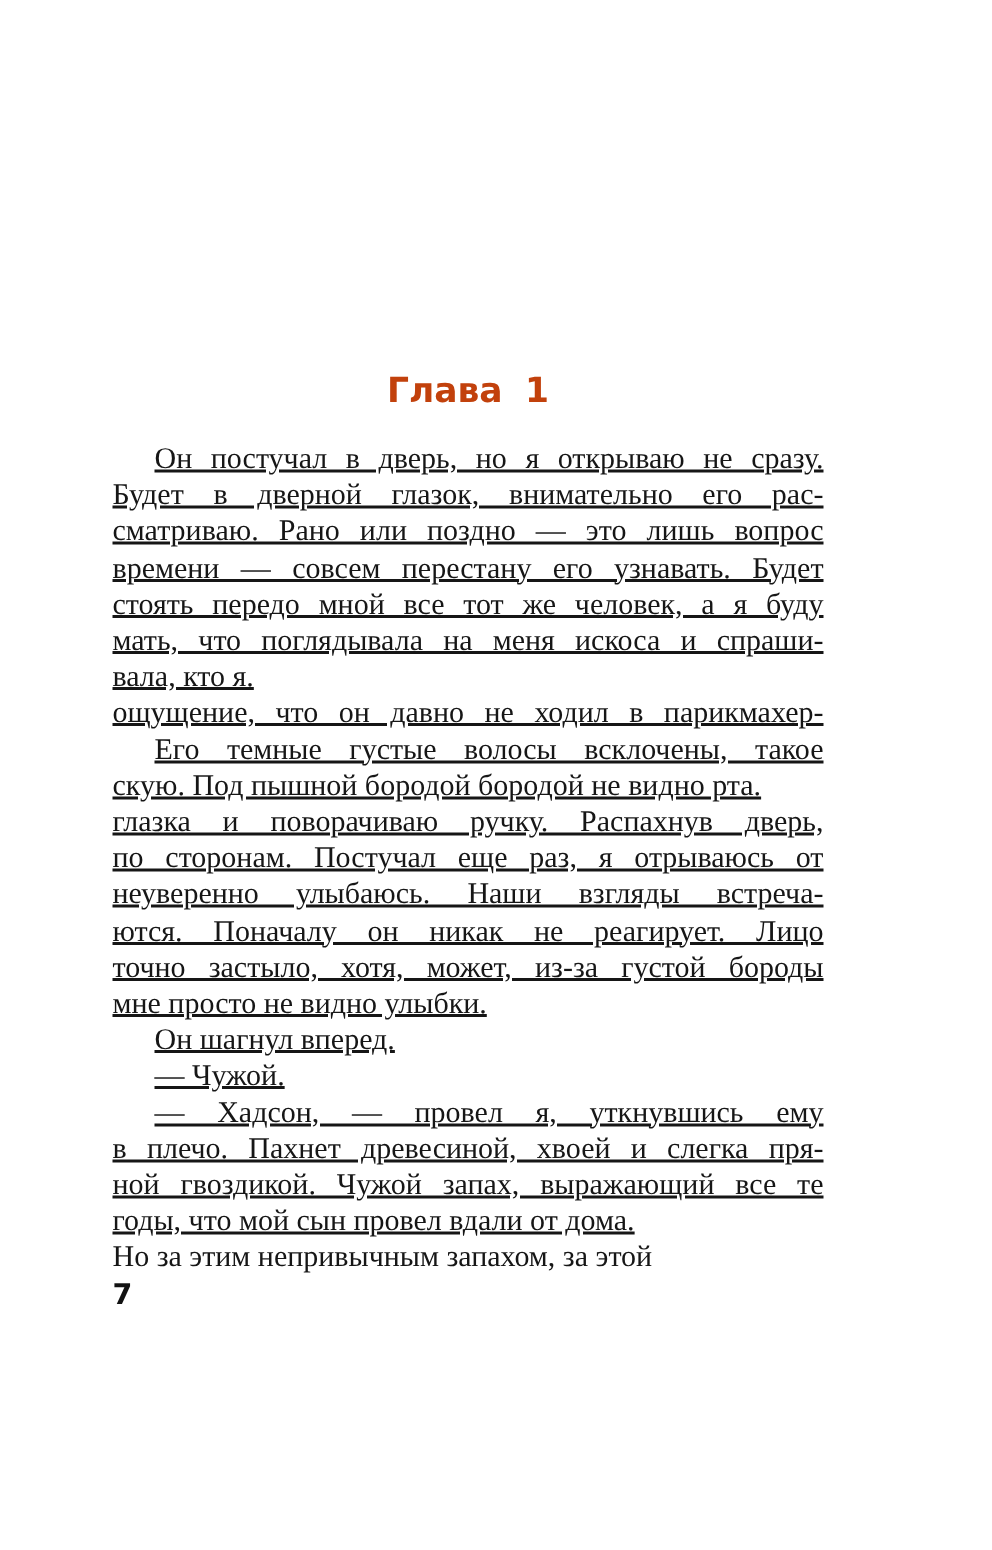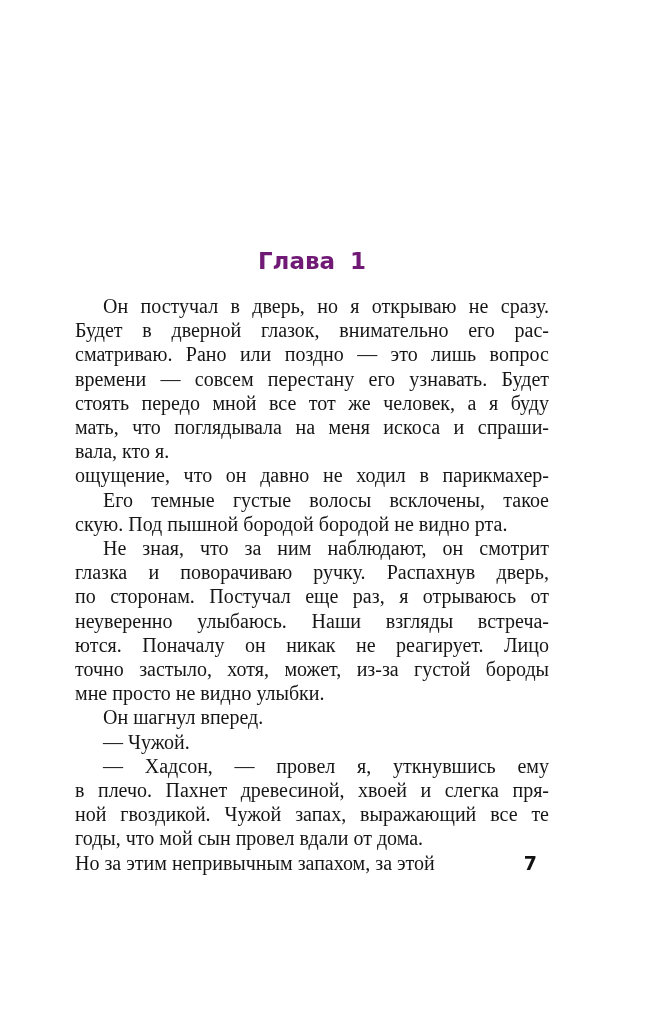--- a/index.html
+++ b/index.html
@@ -22,43 +22,44 @@
     font-size: 20px;
     color: #161616;
   }
   .chapter-title {
     margin: 0 0 20px 0;
     text-align: center;
     font-family: "DejaVu Sans", "Liberation Sans", sans-serif;
     font-weight: bold;
     font-size: 23px;
     word-spacing: 7px;
-    color: #701a75;
+    color: #c2410c;
   }
   .paragraph {
     margin: 0;
     padding: 0;
   }
   .line {
     line-height: 24.2px;
     text-align: justify;
     text-align-last: justify;
     white-space: normal;
+    text-decoration: underline;
   }
   .line.last {
     text-align-last: left;
   }
   .line.indent {
     text-indent: 28px;
   }
   .footer-row {
     display: flex;
-    justify-content: space-between;
     align-items: baseline;
     line-height: 24.2px;
+    flex-direction: column;
   }
   .footer-text {
     text-align: left;
   }
   .page-number {
     font-family: "DejaVu Sans", "Liberation Sans", sans-serif;
     font-weight: bold;
     font-size: 19px;
     color: #121212;
     margin-right: 12px;
@@ -79,21 +80,20 @@
         <div class="line">стоять передо мной все тот же человек, а я буду</div>
         <div class="line">мать, что поглядывала на меня искоса и спраши-</div>
         <div class="line last">вала, кто я.</div>
       </div>
       <div class="paragraph">
         <div class="line">ощущение, что он давно не ходил в парикмахер-</div>
         <div class="line indent">Его темные густые волосы всклочены, такое</div>
         <div class="line last">скую. Под пышной бородой бородой не видно рта.</div>
       </div>
       <div class="paragraph">
-        <div class="line indent">Не зная, что за ним наблюдают, он смотрит</div>
         <div class="line">глазка и поворачиваю ручку. Распахнув дверь,</div>
         <div class="line">по сторонам. Постучал еще раз, я отрываюсь от</div>
         <div class="line">неуверенно улыбаюсь. Наши взгляды встреча-</div>
         <div class="line">ются. Поначалу он никак не реагирует. Лицо</div>
         <div class="line">точно застыло, хотя, может, из-за густой бороды</div>
         <div class="line last">мне просто не видно улыбки.</div>
       </div>
       <div class="paragraph">
         <div class="line indent last">Он шагнул вперед.</div>
       </div>

